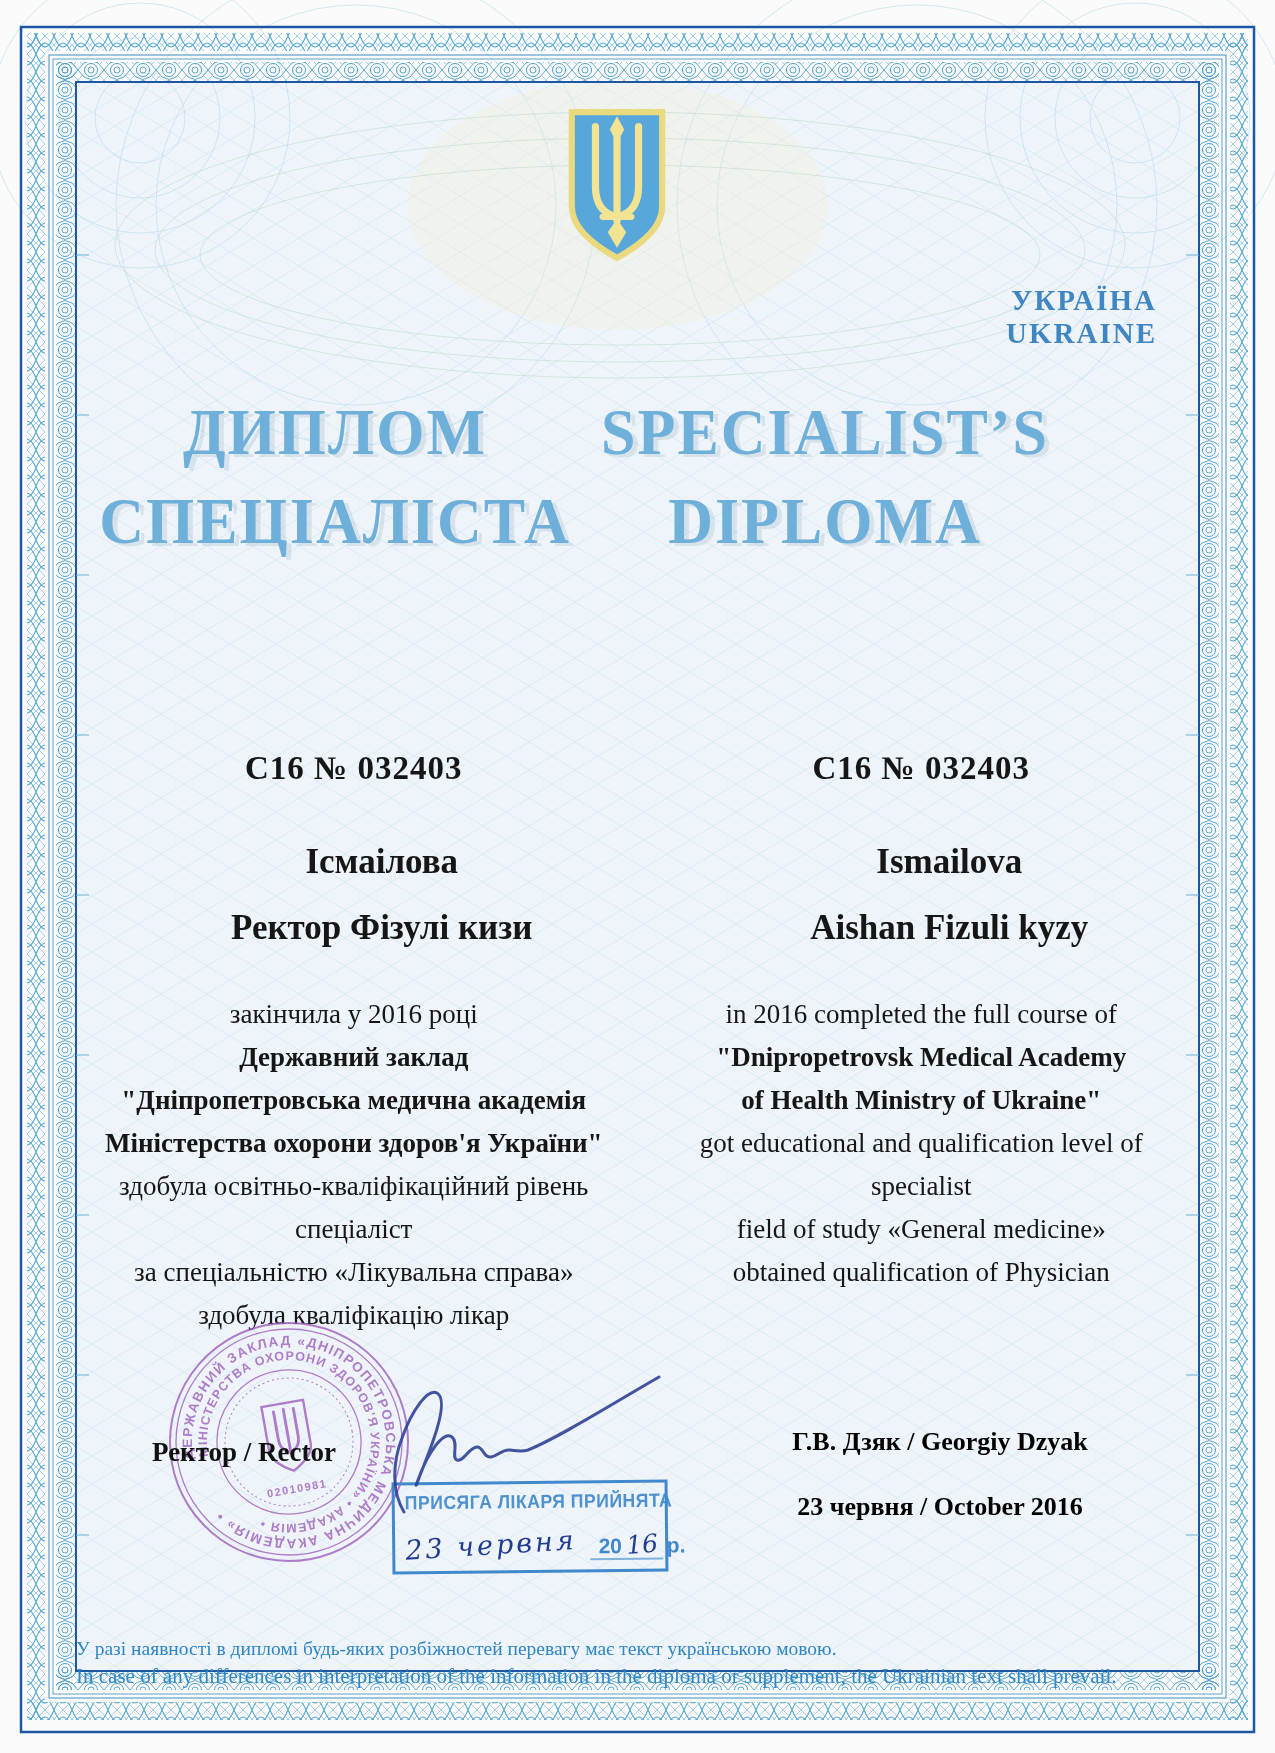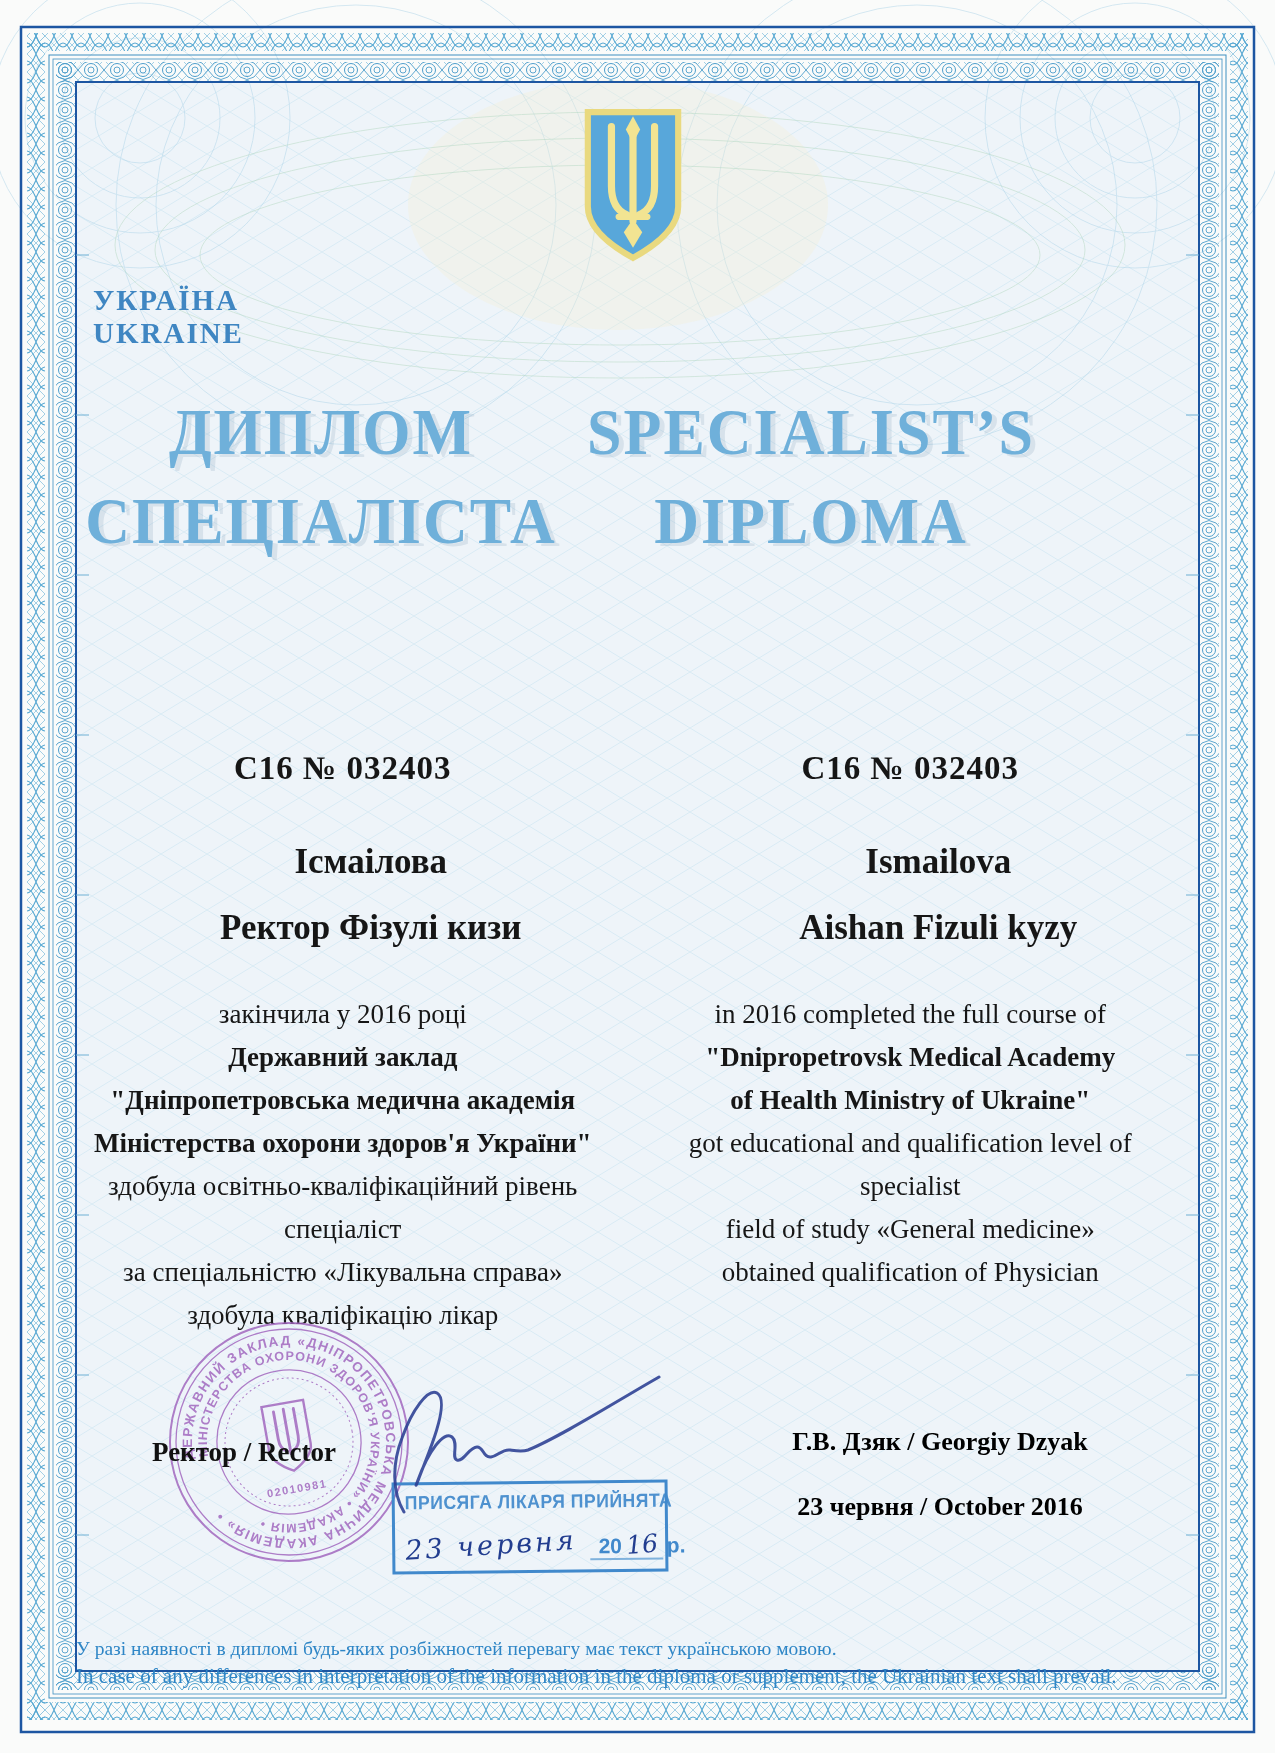--- a/index.html
+++ b/index.html
@@ -2,33 +2,33 @@
 <html><head>
 <meta charset="utf-8">
 <style>
   html,body{margin:0;padding:0;background:#e8e8e6;}
   .page{position:relative;width:1275px;height:1753px;background:#fafbfa;
         font-family:"Liberation Serif",serif;overflow:hidden;margin:0 auto;}
   .abs{position:absolute;}
   svg{display:block;}
 
   
-  .emblem-wrap{left:77px;top:108px;width:1080px;text-align:left;margin-left:16px;}
+  .emblem-wrap{left:77px;top:108px;width:1080px;text-align:right;}
   .emblem-wrap svg{margin:0 auto;}
   .country{font-weight:bold;color:#3f86c2;letter-spacing:2px;font-size:29px;line-height:33px;}
   .country.uk{margin-top:22px;}
 
   
-  .titles{left:76px;top:392px;width:980px;display:flex;}
+  .titles{left:90px;top:392px;width:980px;display:flex;}
   .title-col{width:50%;text-align:center;font-weight:bold;font-size:62px;line-height:84px;
              color:#6fb0da;letter-spacing:2px;transform:scaleY(1.06);
              text-shadow:5px 3px 0 rgba(125,155,180,.20);}
 
   
-  .row2{left:65px;width:1123px;display:flex;gap:12px;}
+  .row2{left:76px;width:1123px;display:flex;gap:12px;}
   .col{width:50%;text-align:center;color:#161616;}
   .serial-row{top:750px;}
   .serial-row .col{font-weight:bold;font-size:33px;letter-spacing:1px;}
   .names-row{top:842px;padding-left:28px;}
   .names-row .nm{font-weight:bold;font-size:35px;line-height:40px;}
   .names-row .nm2{margin-top:26px;}
   .body-rows{top:993px;}
   .bline{font-size:27px;height:43px;line-height:43px;white-space:nowrap;}
   .bline.b{font-weight:bold;}
 

